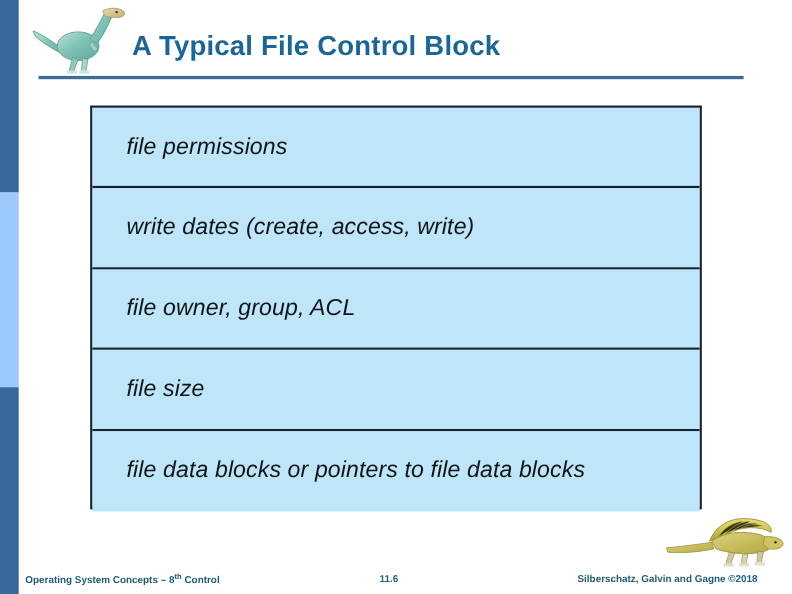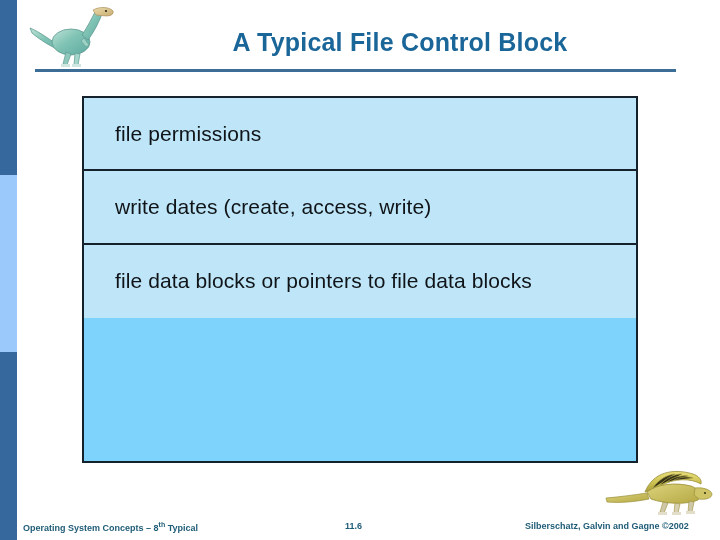--- a/index.html
+++ b/index.html
@@ -48,21 +48,21 @@
     left: 26px;
     top: 2px;
     width: 92px;
     height: 68px;
   }
   .slide-title {
     position: absolute;
     left: 120px;
     top: 28px;
     width: 560px;
-    text-align: center;
+    text-align: left;
     font-size: 25px;
     font-weight: bold;
     color: #1B6699;
     letter-spacing: 0.2px;
     white-space: nowrap;
   }
   .title-rule {
     position: absolute;
     left: 35px;
     top: 69px;
@@ -72,22 +72,23 @@
   }
 
   
   .fcb-table {
     position: absolute;
     left: 82px;
     top: 96px;
     width: 556px;
     height: 367px;
     border: 2px solid #16222B;
-    background: #7dd3fc;
+    background: #c4b5fd;
     box-sizing: border-box;
+    font-style: italic;
   }
   .fcb-row {
     height: 73.4px;
     box-sizing: border-box;
     display: flex;
     align-items: center;
     padding-left: 31px;
     border-bottom: 2px solid #16222B;
     background: #BEE6F8;
   }
@@ -193,33 +194,39 @@
 <div class="fcb-table">
 
   <div class="fcb-row">
     <span class="fcb-row-label">file permissions</span>
   </div>
 
   <div class="fcb-row">
     <span class="fcb-row-label">write dates (create, access, write)</span>
   </div>
 
-
+  <div class="fcb-row">
+    <span class="fcb-row-label">file owner, group, ACL</span>
+  </div>
+
+  <div class="fcb-row">
+    <span class="fcb-row-label">file size</span>
+  </div>
 
   <div class="fcb-row">
     <span class="fcb-row-label">file data blocks or pointers to file data blocks</span>
   </div>
 
 </div>
 
-<div class="footer-left"><span>Operating System Concepts</span><span> – </span><span>8</span><sup>th</sup><span> Typical</span></div>
+<div class="footer-left"><span>Operating System Concepts</span><span> – </span><span>8</span><sup>th</sup><span> Control</span></div>
 
 <div class="footer-page">11.6</div>
 
-<div class="footer-right">Silberschatz, Galvin and Gagne ©2002</div>
+<div class="footer-right">Silberschatz, Galvin and Gagne ©2018</div>
 
 <div class="footer-logo">
   <svg viewBox="0 0 112 52" width="112" height="52" xmlns="http://www.w3.org/2000/svg">
     <defs>
       <linearGradient id="sailGrad" x1="0" y1="0" x2="0" y2="1">
         <stop offset="0%" stop-color="#E9E07A"></stop>
         <stop offset="60%" stop-color="#C9BE4E"></stop>
         <stop offset="100%" stop-color="#A89C3A"></stop>
       </linearGradient>
       <linearGradient id="sailBody" x1="0" y1="0" x2="1" y2="1">

